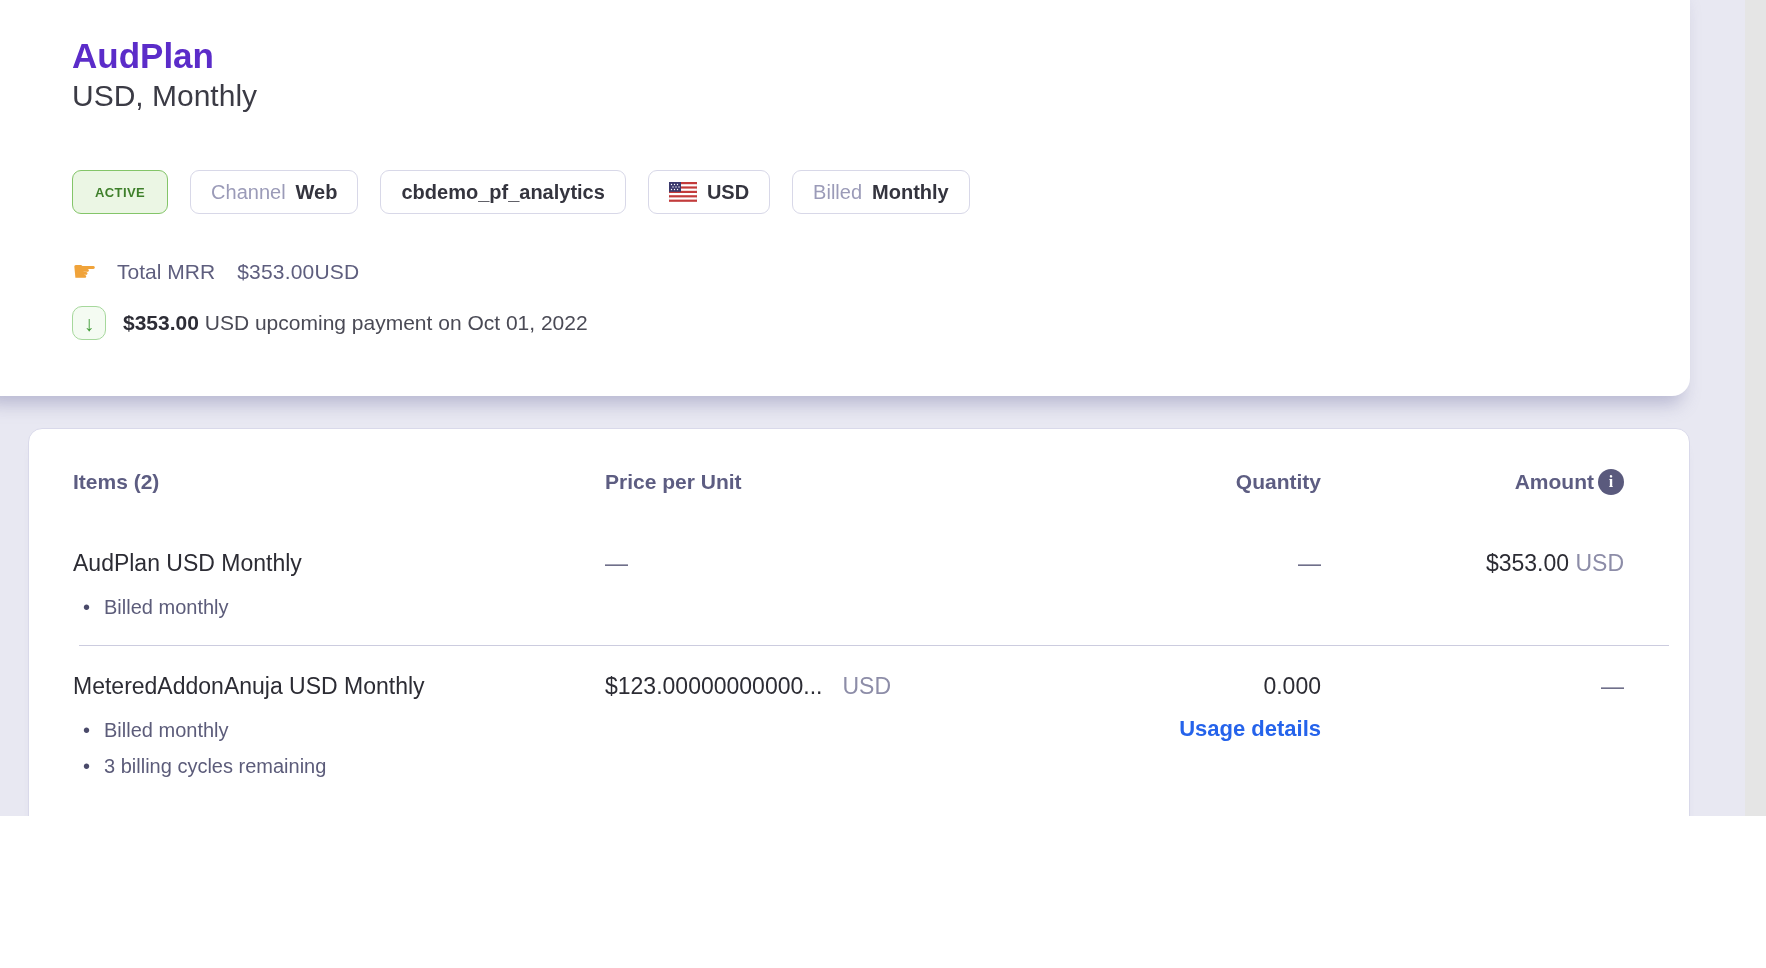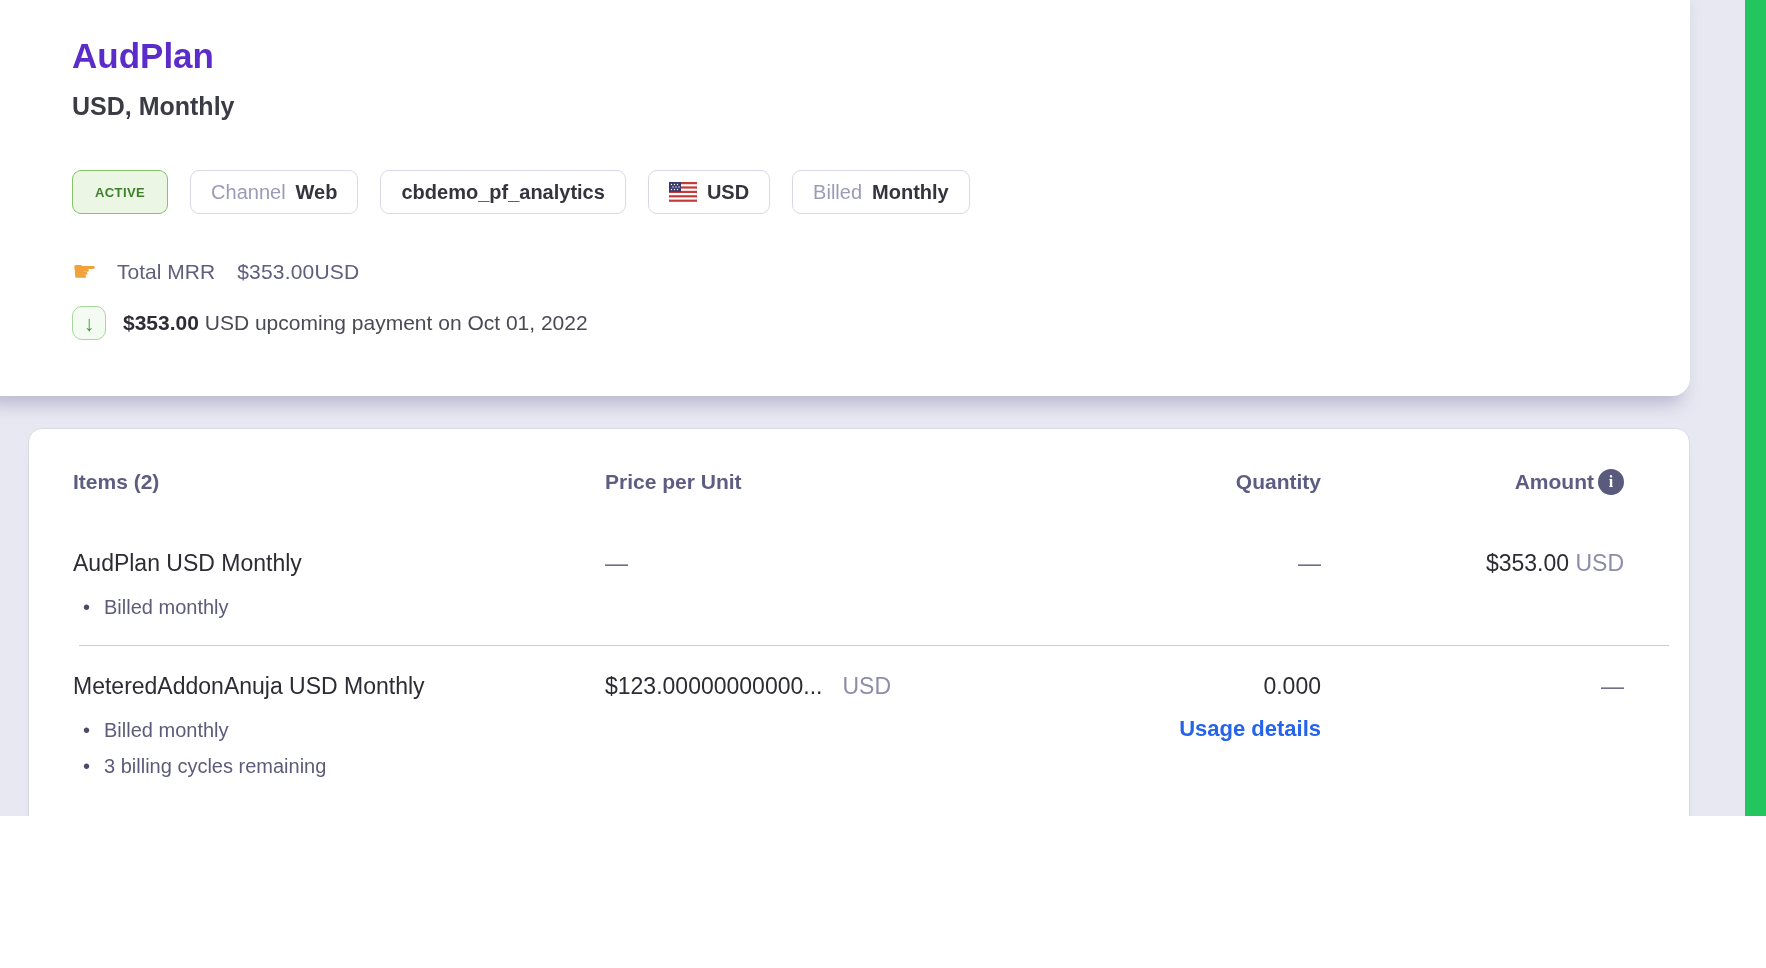--- a/index.html
+++ b/index.html
@@ -1,29 +1,29 @@
 <!DOCTYPE html>
 <html><head>
 <meta charset="utf-8">
 <style>
   * { margin:0; padding:0; box-sizing:border-box; }
   html,body { width:1766px; height:968px; background:#ffffff; overflow:hidden;
               font-family:"Liberation Sans","DejaVu Sans",sans-serif; }
-  .stage { position:relative; width:1766px; height:816px; overflow:hidden; background:#22c55e; }
+  .stage { position:relative; width:1766px; height:816px; overflow:hidden; background:#e5e5e5; }
 
   
   .app-bg { position:absolute; left:0; top:0; width:1745px; height:914px; background:#e8e8f2; }
 
   
   .card-plan { position:absolute; left:-24px; top:-24px; width:1714px; height:420px;
                background:#ffffff; border-radius:18px;
                box-shadow:0 16px 18px -8px rgba(105,105,155,0.38); }
   .plan-inner { position:absolute; left:96px; top:24px; right:40px; }
   .plan-title { position:absolute; left:0; top:36px; font-size:35px; font-weight:700; color:#5b2cc9; }
-  .plan-subtitle { position:absolute; left:0; top:92px; font-size:25px; color:#3b3b45;font-weight:bold; }
+  .plan-subtitle { position:absolute; left:0; top:79px; font-size:30px; color:#3b3b45; }
 
   .badges { position:absolute; left:0; top:170px; display:flex; gap:22px; }
   .badge { display:inline-flex; align-items:center; gap:10px; height:44px; padding:12px 20px;
            border:1.5px solid #d8d8e8; border-radius:9px; background:#ffffff;
            font-size:20px; color:#34343e; white-space:nowrap; }
   .badge .muted { color:#9b9bb8; }
   .badge .strong { color:#34343e; font-weight:600; }
   .badge-active { background:#ebf6e4; border-color:#84c569; color:#3e7f2a;
                   font-weight:700; font-size:13px; letter-spacing:0.4px; padding:0 22px; }
   .badge-key { border-color:#aecaf4; color:#2e6ae0; font-weight:500; }

